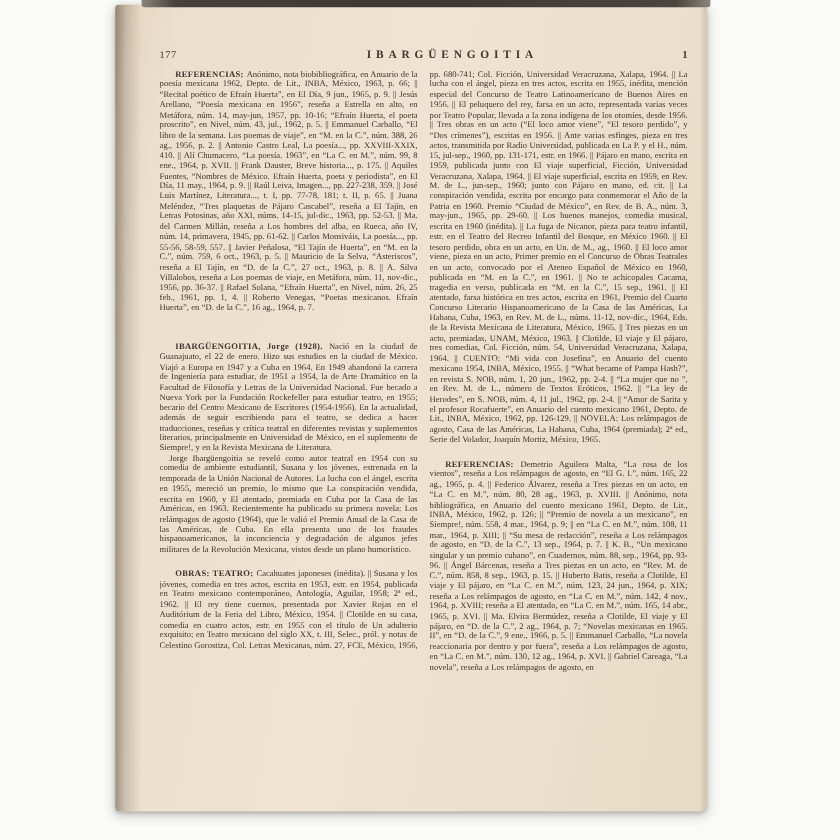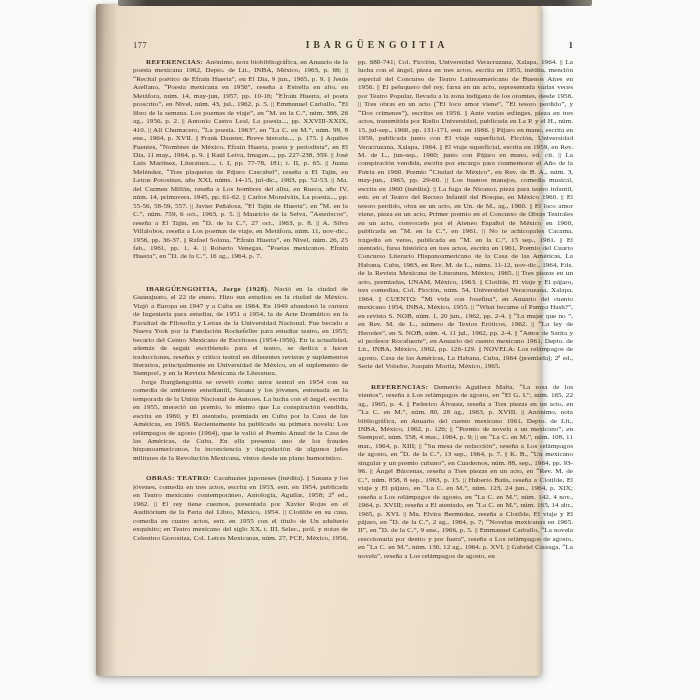--- a/index.html
+++ b/index.html
@@ -8,21 +8,21 @@
     background:#fafaf8;
     font-family:"Liberation Serif","DejaVu Serif",serif;
   }
   .scene{position:absolute;inset:0;}
   .top-edge{
     position:absolute;left:118px;top:0;width:474px;height:6px;
     background:linear-gradient(90deg,#8a857d 0,#45403a 6%,#3d3832 50%,#4a453e 94%,#8a857d 100%);
     border-radius:0 0 2px 2px;z-index:3;
   }
   .page{
-    position:absolute;left:96px;top:4px;width:446px;height:672px;
+    position:absolute;left:96px;top:4px;width:493px;height:672px;
     background:linear-gradient(100deg,#d8c9b2 0px,#e6d8c3 16px,#ecdfcc 55px,#efe3d1 45%,#ecdfcb 75%,#e7dac5 100%);
     border-radius:3px 4px 4px 3px;
     box-shadow:0 3px 10px rgba(40,35,28,0.28), 0 1px 3px rgba(40,35,28,0.2);
     z-index:2;
   }
   .binding-shadow{
     position:absolute;left:0;top:0;bottom:0;width:22px;
     background:linear-gradient(90deg,rgba(62,50,38,0.45) 0,rgba(62,50,38,0.18) 40%,rgba(62,50,38,0.0) 100%);
     border-radius:3px 0 0 3px;
   }

